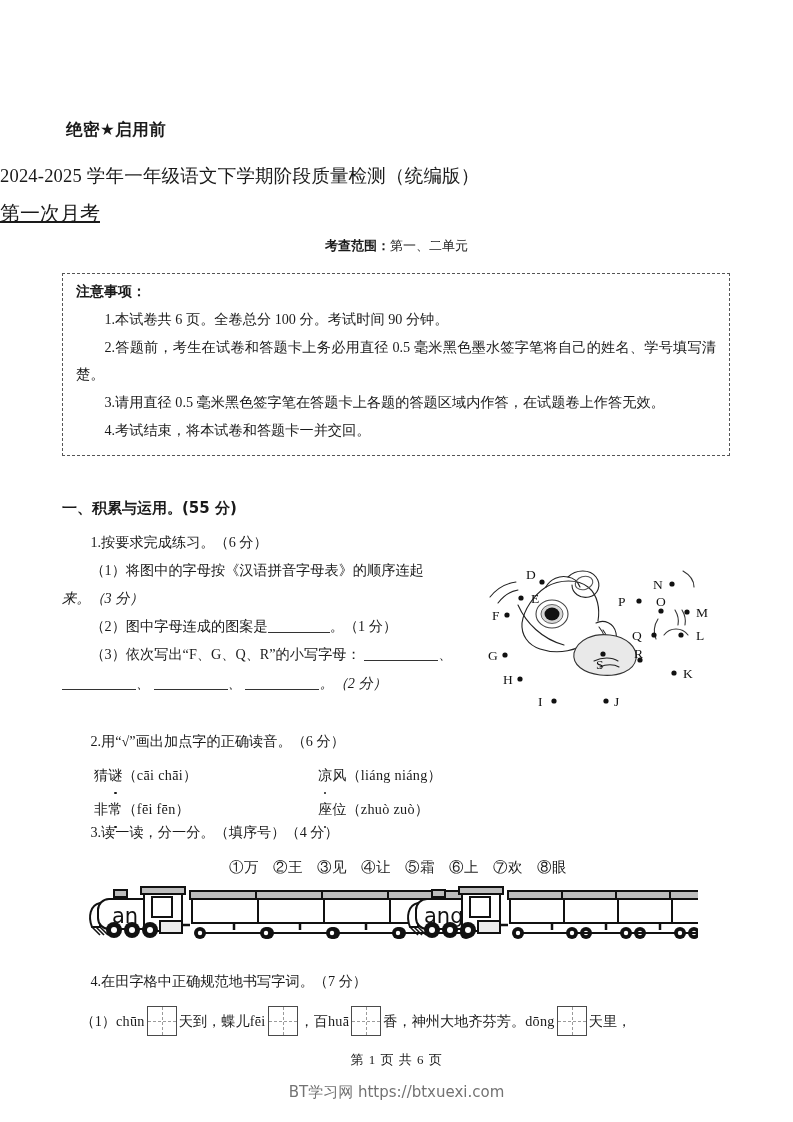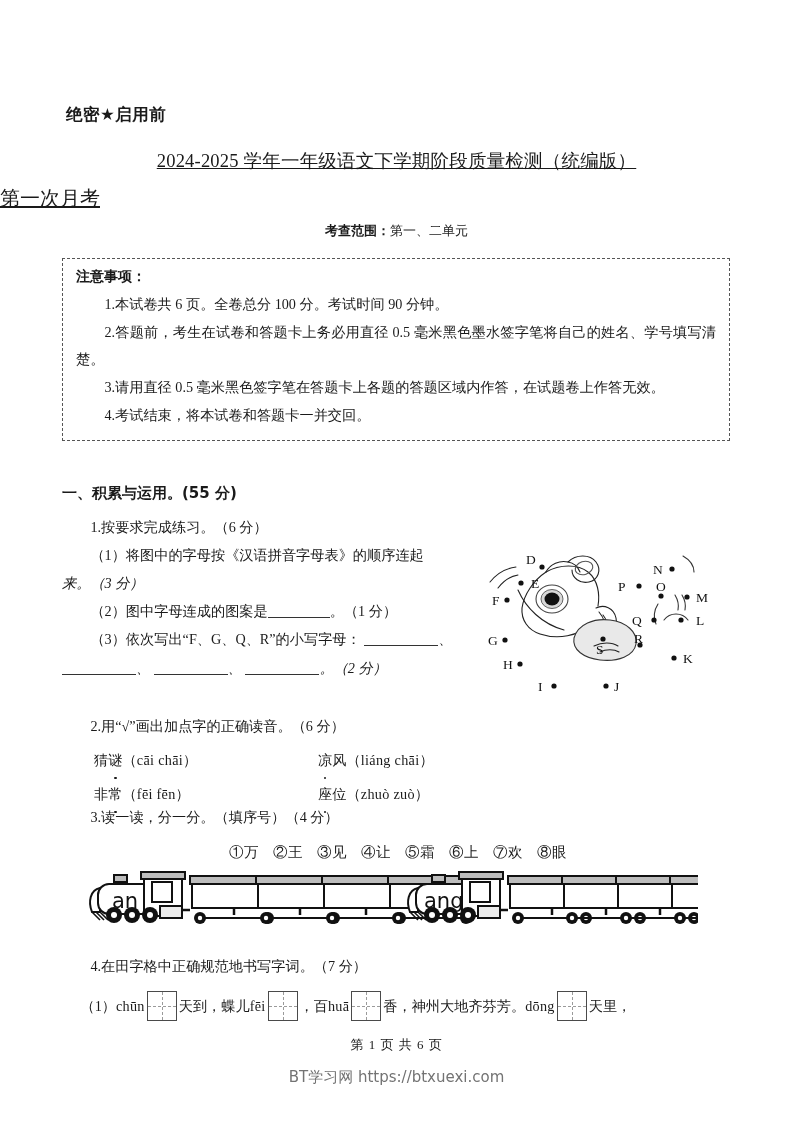--- a/index.html
+++ b/index.html
@@ -10,43 +10,41 @@
   body {
     width: 793px;
     height: 1122px;
     font-family: "Liberation Serif", "DejaVu Serif", serif;
     color: #1a1a1a;
     position: relative;
     overflow: hidden;
   }
   .page {
     position: absolute;
-    left: 0; top: 0;
+    left: 0; top: 15px;
     width: 793px;
     height: 818px;
   }
   .secret-line {
     position: absolute;
     left: 66px;
     top: 104px;
     font-family: "DejaVu Sans", "Liberation Sans", sans-serif;
     font-weight: bold;
     font-size: 16.5px;
     letter-spacing: 0.5px;
     white-space: nowrap;
   }
   .main-title {
     position: absolute;
     left: 0; top: 148px;
     width: 793px;
-    text-align: center;
     font-size: 18.5px;
     letter-spacing: 0.2px;
     white-space: nowrap;
-    text-decoration: underline;
   }
   .sub-title {
     position: absolute;
     left: 0; top: 185px;
     width: 793px;
     text-align: left;
     font-size: 20px;
     text-decoration: underline;
   }
   .scope-line {
@@ -316,21 +314,21 @@
     </svg>
   </div>
 
   <div class="q-block q2">
     <div class="stem">2.用“√”画出加点字的正确读音。（6 分）</div>
     <div class="q2-row">
       <div class="q2-cell">
         <span>猜</span><span class="dotchar">谜</span><span></span><span class="py">（cāi   chāi）</span>
       </div>
       <div class="q2-cell">
-        <span></span><span class="dotchar">凉</span><span>风</span><span class="py">（liáng   chāi）</span>
+        <span></span><span class="dotchar">凉</span><span>风</span><span class="py">（liáng   niáng）</span>
       </div>
     </div>
     <div class="q2-row">
       <div class="q2-cell">
         <span>非</span><span class="dotchar">常</span><span></span><span class="py">（fēi   fēn）</span>
       </div>
       <div class="q2-cell">
         <span></span><span class="dotchar">座</span><span>位</span><span class="py">（zhuò   zuò）</span>
       </div>
     </div>

